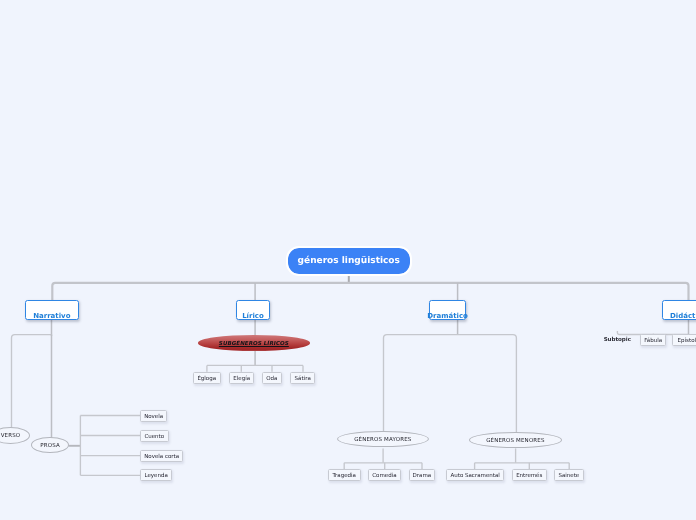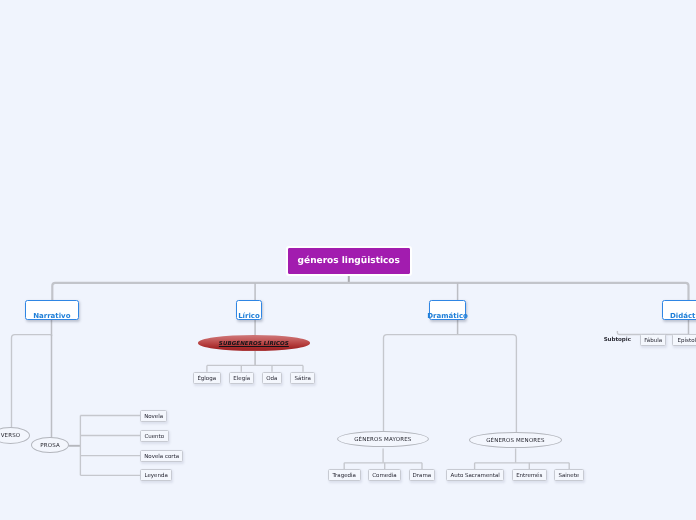--- a/index.html
+++ b/index.html
@@ -3,21 +3,21 @@
 <meta charset="utf-8">
 <title>Mind Map</title>
 <style>
   html,body{margin:0;padding:0;}
   body{width:696px;height:520px;overflow:hidden;background:#f0f4fd;
        font-family:"DejaVu Sans",sans-serif;-webkit-font-smoothing:antialiased;text-rendering:geometricPrecision;}
   #canvas{position:relative;width:696px;height:520px;}
   svg.links{position:absolute;left:0;top:0;width:696px;height:520px;}
   .node{position:absolute;box-sizing:border-box;display:flex;align-items:center;justify-content:center;
         white-space:nowrap;will-change:transform;}
-  .root{background:#a21caf;color:#fff;font-weight:bold;font-size:9px;border-radius:1px;
+  .root{background:#3b82f6;color:#fff;font-weight:bold;font-size:9px;border-radius:11px;
         outline:2px solid #ffffff;outline-offset:0px;}
   .main{background:#fff;color:#1f7fd8;font-weight:bold;font-size:7px;border:1.5px solid #2f86e4;
         border-radius:2.5px;padding-top:12px;box-shadow:1px 1.5px 2.5px rgba(40,50,80,.25);}
   .leaf{background:#f4f7fd;color:#242430;font-size:5.5px;border:0.8px solid #c7cad2;border-radius:1.5px;padding-top:1.2px;
         box-shadow:1px 1.5px 2.5px rgba(40,50,90,.10);}
   .ell{position:absolute;box-sizing:border-box;display:flex;align-items:center;justify-content:center;
        border-radius:50%;white-space:nowrap;will-change:transform;}
   .ell-red{color:#141318;font-size:5.5px;font-style:italic;text-decoration:underline;font-weight:bold;
         letter-spacing:.08px;padding-top:1.4px;
         background:linear-gradient(to bottom, #cd7b7c 0%, #cb6d6e 12%, #c55f5f 28%, #bd4c4c 45%, #b23a3a 62%, #a62b2c 78%, #9f2426 90%, #b04548 100%);}
@@ -76,21 +76,21 @@
 
       <path d="M688.5,318.5 L688.5,335.5" stroke="#bcbec4" stroke-width="1.5"></path>
       <path d="M617.4,330.9 L617.4,332.8 Q617.4,334.5 619.1,334.5 L688.5,334.5" stroke-width="1.35"></path>
       <path d="M653.4,334.5 L653.4,333.7" stroke-width="1.35"></path>
     </g>
   </svg>
 
   <div class="node root" style="left:287.7px;top:247.9px;width:121.5px;height:25.6px;">géneros lingüisticos</div>
 
   <div class="node main" style="left:25.1px;top:300.2px;width:53.6px;height:19.5px;">Narrativo</div>
-  <div class="node main" style="left:236.2px;top:300.2px;width:26px;height:19.5px;">Lírico</div>
+  <div class="node main" style="left:236.2px;top:300.2px;width:34px;height:19.5px;">Lírico</div>
   <div class="node main" style="left:429.0px;top:300.2px;width:37px;height:19.5px;">Dramático</div>
   <div class="node main" style="left:662.3px;top:300.2px;width:52.8px;height:19.5px;">Didáctico</div>
 
   <div class="ell ell-red" style="left:198.4px;top:334.8px;width:111.7px;height:15.7px;">SUBGÉNEROS LÍRICOS</div>
   <div class="ell ell-white" style="left:-8.7px;top:427.1px;width:39.0px;height:16.9px;">VERSO</div>
   <div class="ell ell-white" style="left:31.4px;top:436.9px;width:38.3px;height:16.4px;">PROSA</div>
   <div class="ell ell-white" style="left:337.1px;top:431.3px;width:91.6px;height:16.3px;">GÉNEROS MAYORES</div>
   <div class="ell ell-white" style="left:469.0px;top:431.8px;width:92.8px;height:15.6px;">GÉNEROS MENORES</div>
 
   <div class="node leaf" style="left:193.1px;top:371.5px;width:27.5px;height:11.9px;">Égloga</div>

